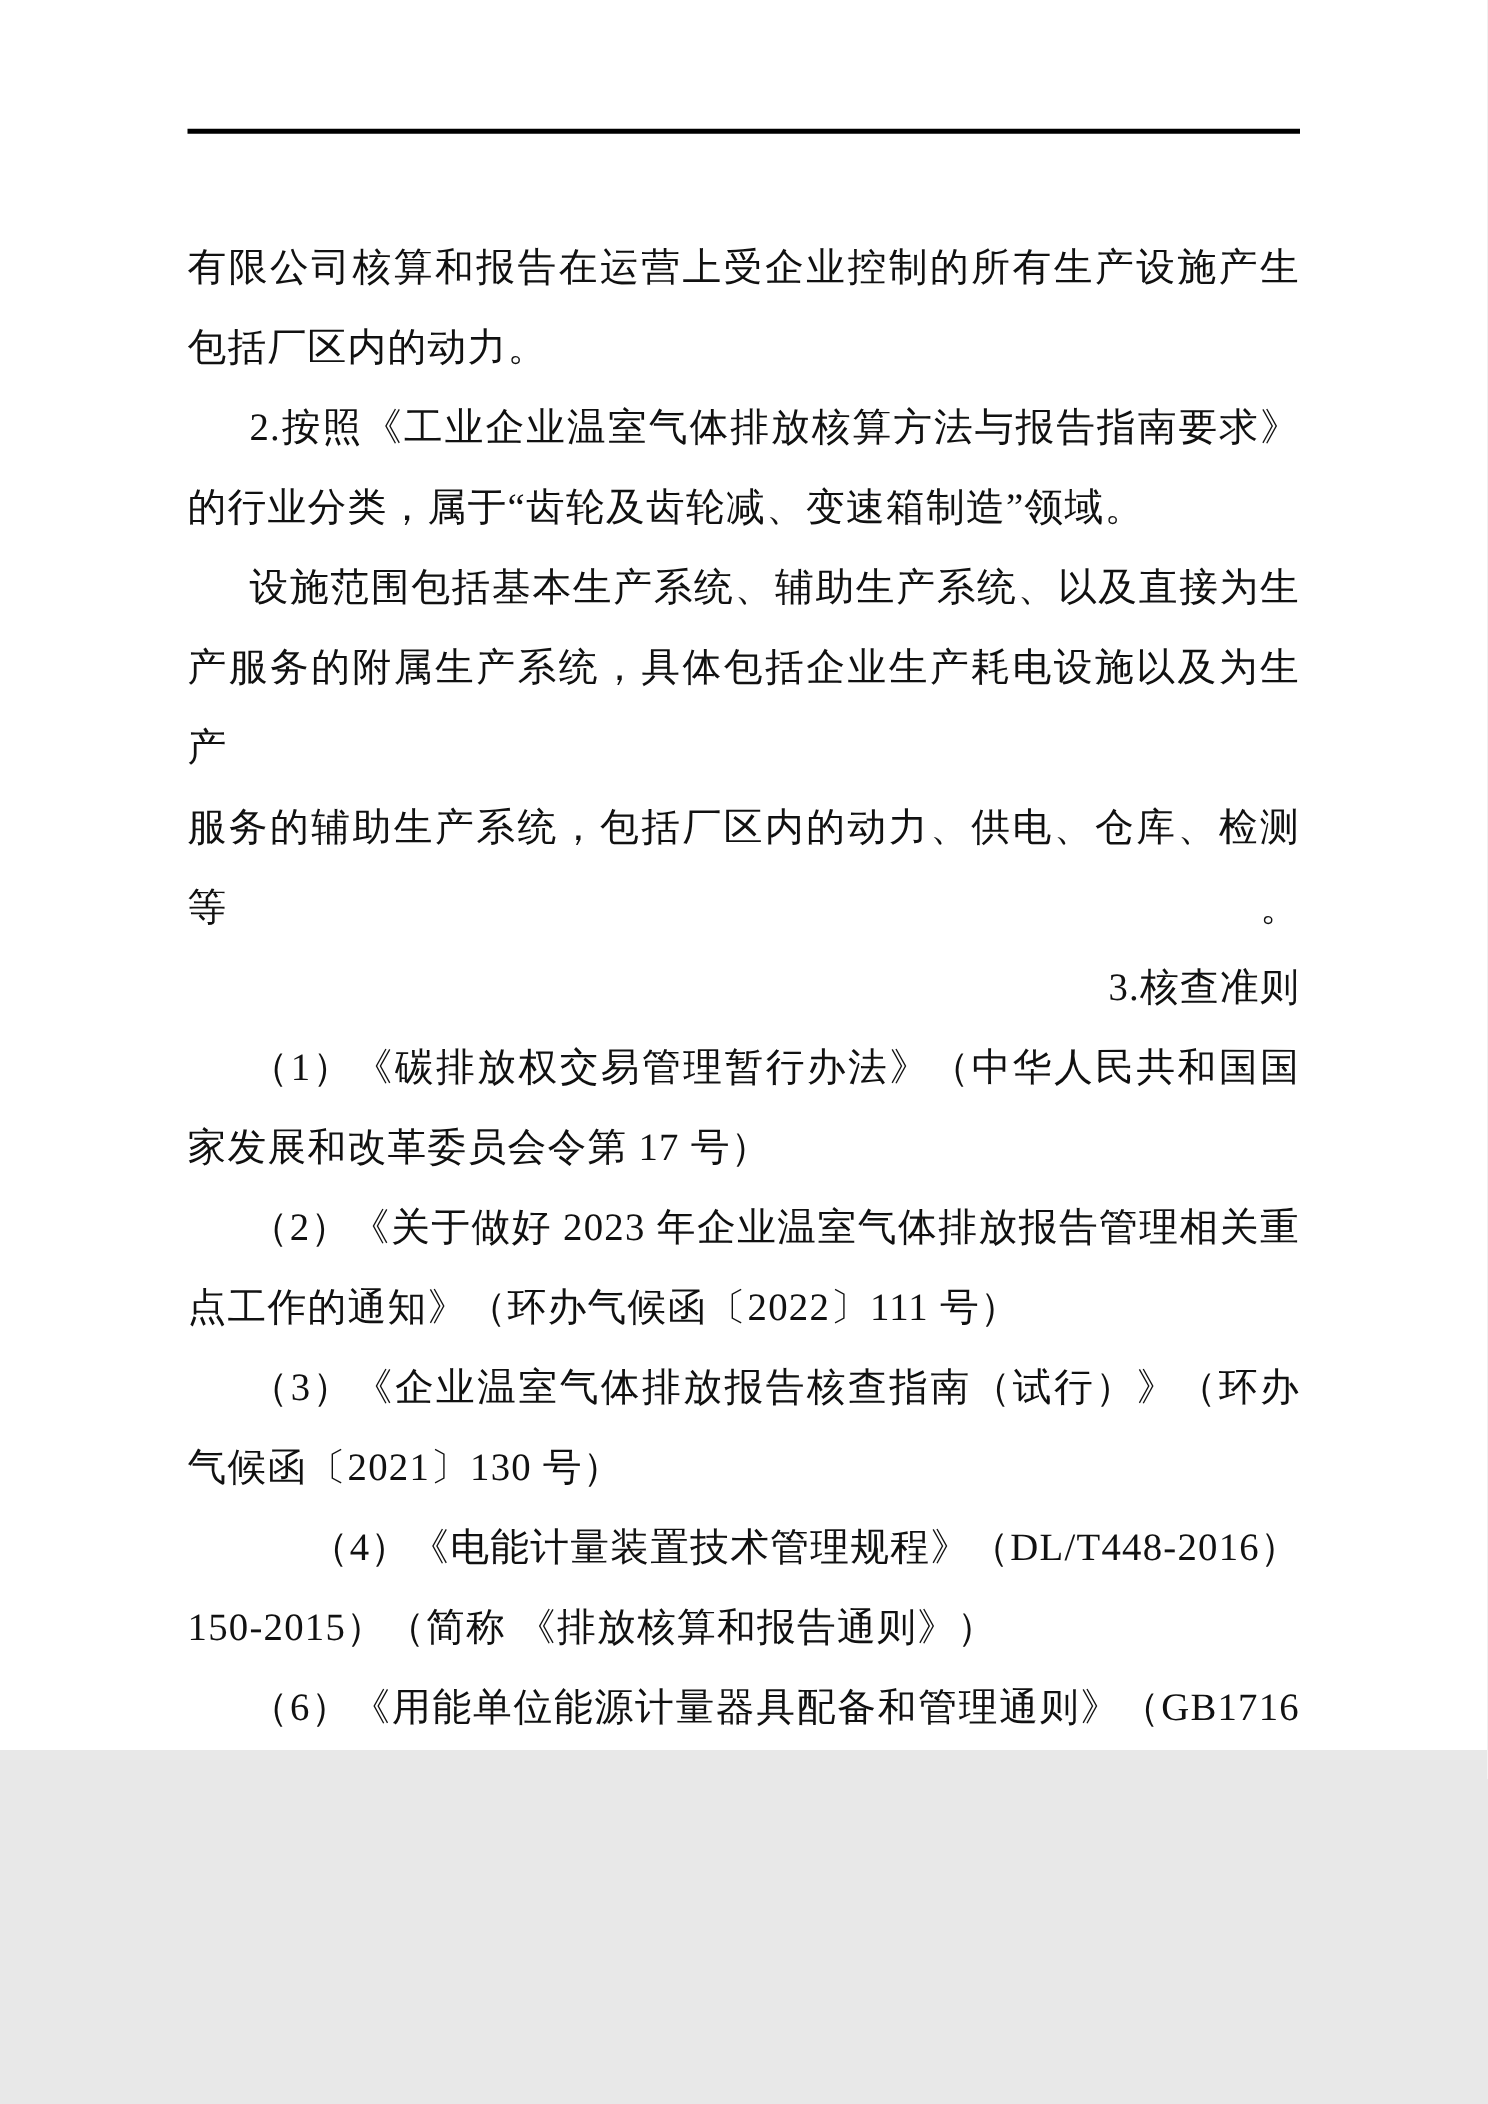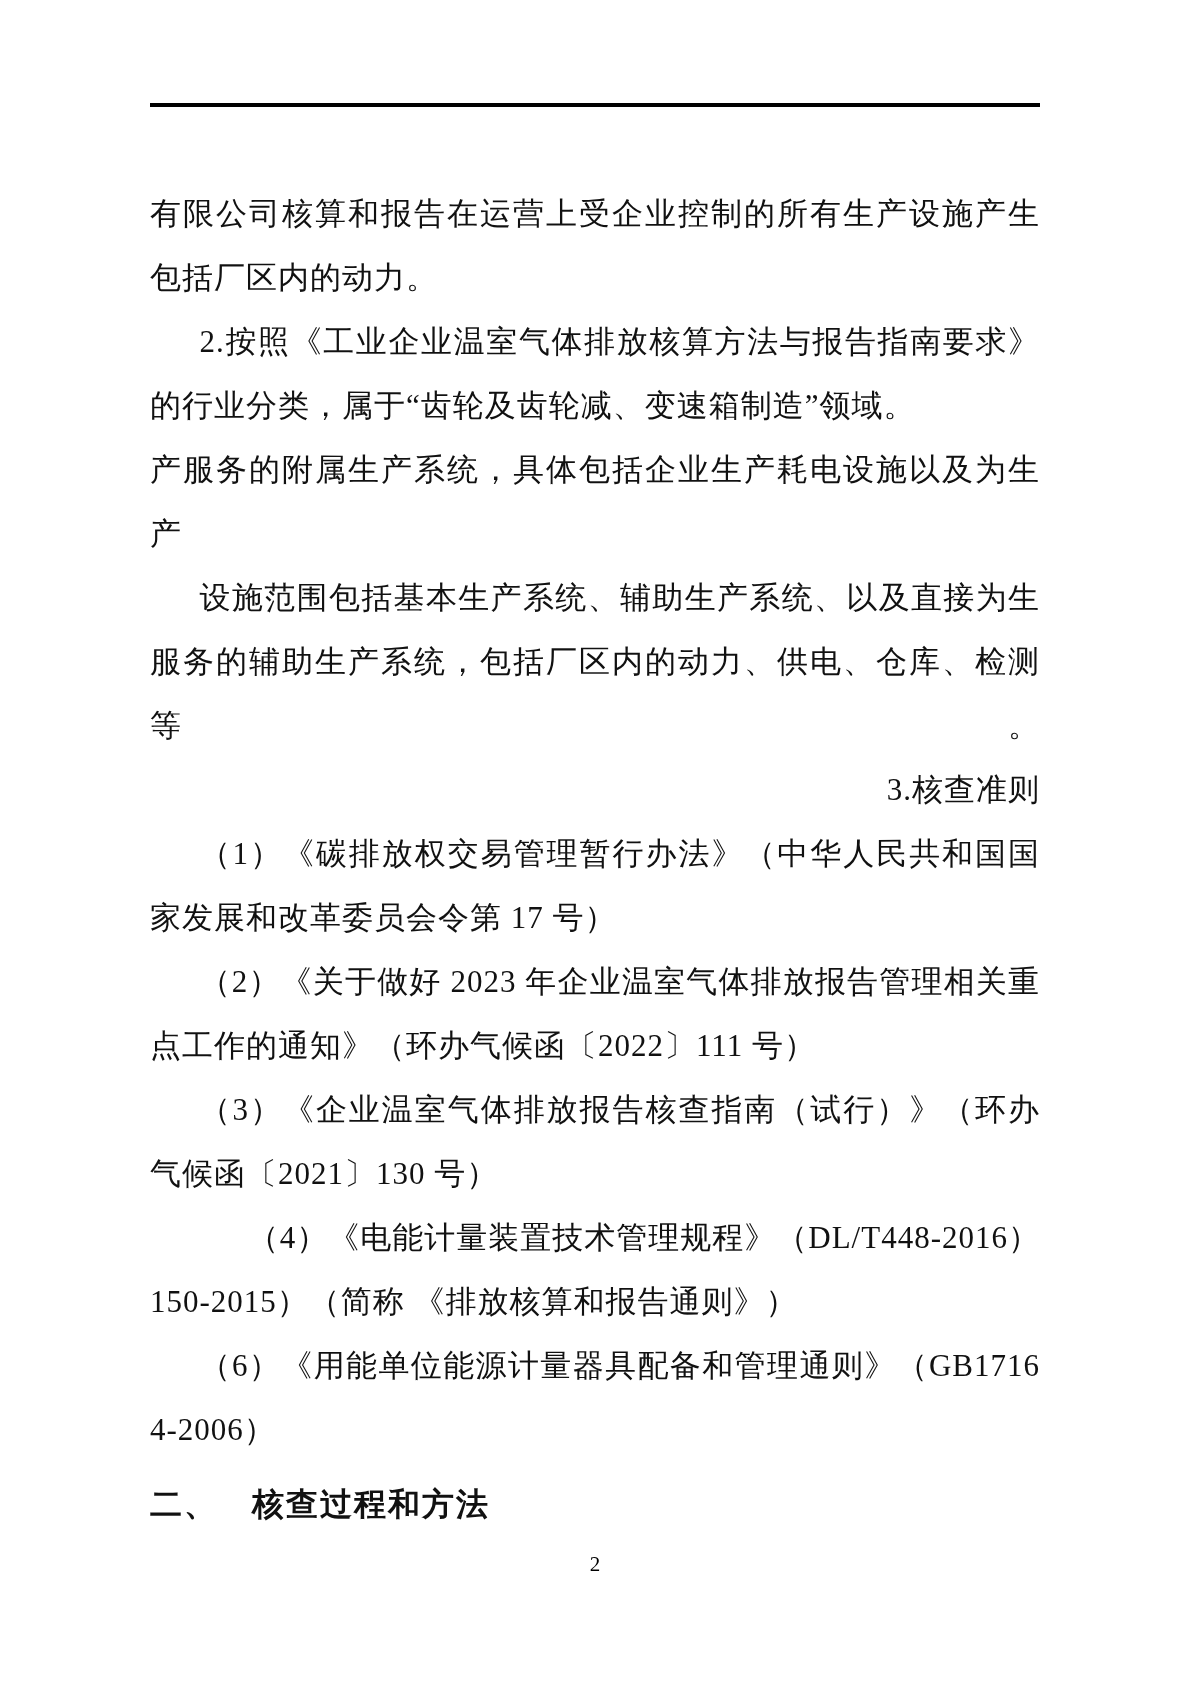--- a/index.html
+++ b/index.html
@@ -1,19 +1,19 @@
 <!DOCTYPE html>
 <html><head>
 <meta charset="utf-8">
 <style>
   html, body { margin: 0; padding: 0; background: #e8e8e8; }
   .page {
     position: relative;
     width: 1190px;
-    height: 1683px;
+    height: 1400px;
     background: #ffffff;
     margin: 0 auto;
     overflow: hidden;
     font-family: "Liberation Serif", "DejaVu Serif", serif;
     color: #111111;
   }
   .header-rule {
     position: absolute;
     top: 103px;
     left: 150px;
@@ -60,22 +60,22 @@
 <body>
 
 <div class="page">
   <div class="header-rule"></div>
 
   <div class="doc-body">
     <div class="line just">有限公司核算和报告在运营上受企业控制的所有生产设施产生</div>
     <div class="line">包括厂区内的动力。</div>
     <div class="line just indent">2.按照《工业企业温室气体排放核算方法与报告指南要求》</div>
     <div class="line">的行业分类，属于“齿轮及齿轮减、变速箱制造”领域。</div>
+    <div class="line just indent">设施范围包括基本生产系统、辅助生产系统、以及直接为生</div>
     <div class="line just">产服务的附属生产系统，具体包括企业生产耗电设施以及为生产</div>
-    <div class="line just indent">设施范围包括基本生产系统、辅助生产系统、以及直接为生</div>
     <div class="line just">服务的辅助生产系统，包括厂区内的动力、供电、仓库、检测等。</div>
     <div class="line indent">3.核查准则</div>
     <div class="line just indent">（1）《碳排放权交易管理暂行办法》（中华人民共和国国</div>
     <div class="line">家发展和改革委员会令第 17 号）</div>
     <div class="line just indent">（2）《关于做好 2023 年企业温室气体排放报告管理相关重</div>
     <div class="line">点工作的通知》（环办气候函〔2022〕111 号）</div>
     <div class="line just indent">（3）《企业温室气体排放报告核查指南（试行）》（环办</div>
     <div class="line">气候函〔2021〕130 号）</div>
     <div class="line indent">（4）《电能计量装置技术管理规程》（DL/T448-2016）</div>
     <div class="line">150-2015）（简称 《排放核算和报告通则》）</div>

